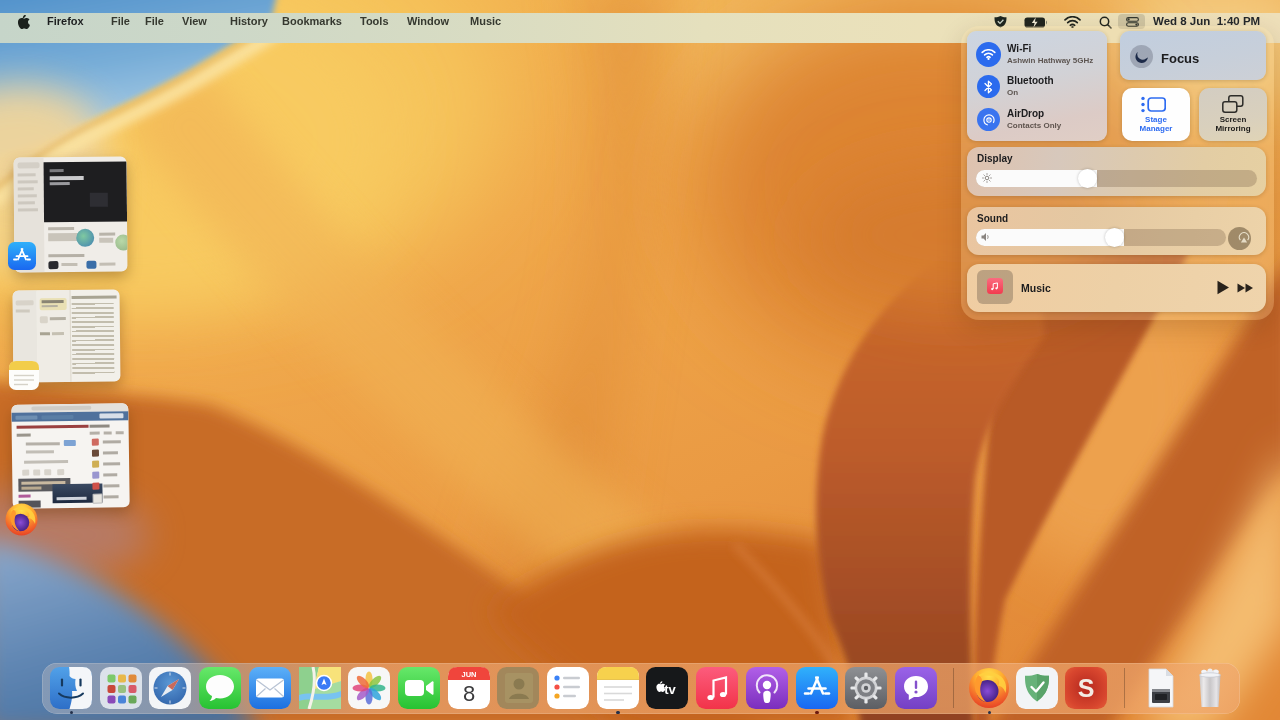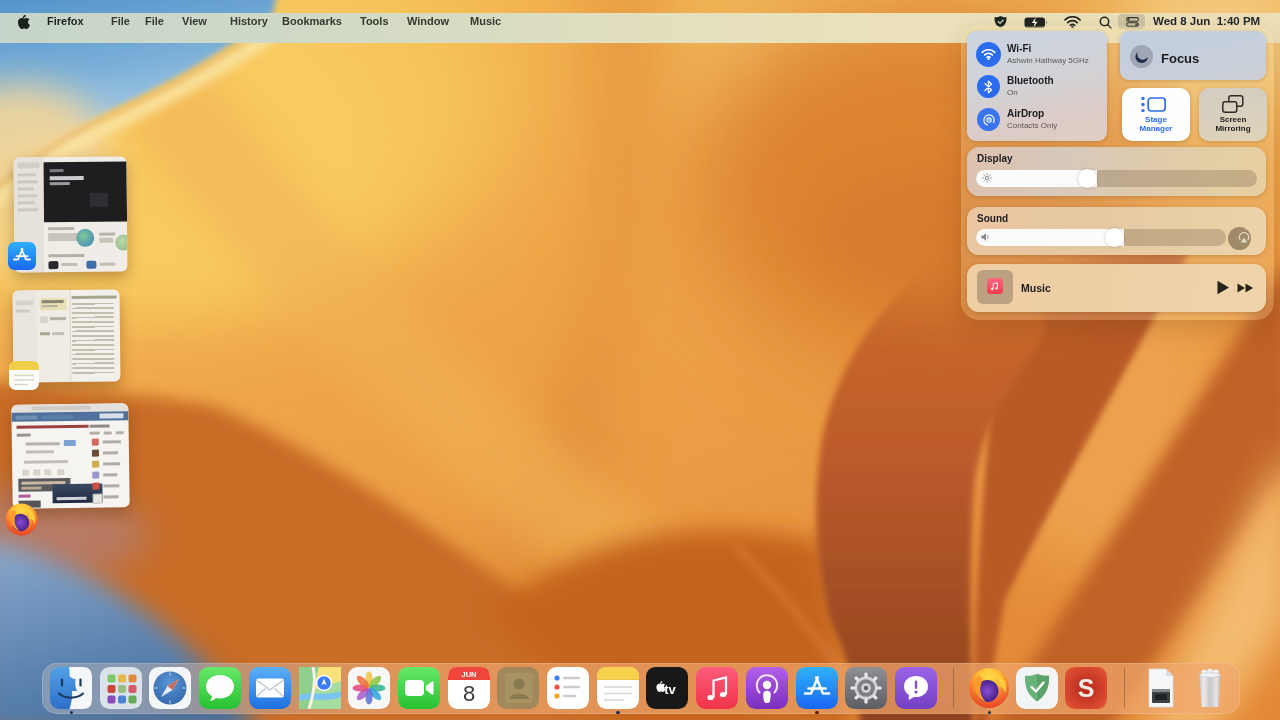--- a/index.html
+++ b/index.html
@@ -10,21 +10,21 @@
   #menubar{position:absolute;left:0;top:1px;width:1280px;height:30px;
     background:linear-gradient(90deg,#c6d5c9 0%,#cdd8c8 18%,#d9dcc2 38%,#e5e0bd 55%,#ebe1ba 72%,#ece0b8 88%,#eedfb9 100%);
     font-size:11px;color:#1d1f20;margin-top:12px;}
   #menubar span{position:absolute;top:0;line-height:17px;white-space:nowrap;font-weight:bold;color:#35382f;}
   
   #cc{position:absolute;left:961px;top:26px;width:313px;height:294px;border-radius:18px;
       background:rgba(245,215,160,0.25);box-shadow:0 8px 24px rgba(80,40,10,0.18);}
   .mod{position:absolute;border-radius:9px;box-shadow:0 1px 4px rgba(70,40,10,0.22);}
   .ic-circle{position:absolute;border-radius:50%;}
   .cc-label{position:absolute;font-weight:bold;color:#1c1c1e;}
-  .cc-sub{position:absolute;color:rgba(72,62,56,0.85);}
+  .cc-sub{position:absolute;color:rgba(72,62,56,0.85);font-weight:bold;}
   
   #dock{position:absolute;left:42px;top:663px;width:1198px;height:51px;border-radius:15px;
     background:linear-gradient(90deg,rgba(139,158,184,0.84) 0%,rgba(150,158,174,0.82) 10%,rgba(200,156,124,0.76) 18%,rgba(233,161,108,0.74) 28%,rgba(238,164,104,0.72) 60%,rgba(240,168,110,0.72) 100%);
     box-shadow:inset 0 0 0 0.5px rgba(255,255,255,0.3);}
   .dicon{position:absolute;top:667px;width:42px;height:42px;border-radius:9.5px;}
   .ddot{position:absolute;top:710.5px;width:3.5px;height:3.5px;border-radius:50%;background:#23304a;}
   .dsep{position:absolute;top:668px;width:1px;height:40px;background:rgba(60,40,25,0.33);}
   
   .thumbwin{position:absolute;border-radius:6px;box-shadow:0 6px 14px rgba(90,45,8,0.35);overflow:hidden;}
 </style>

